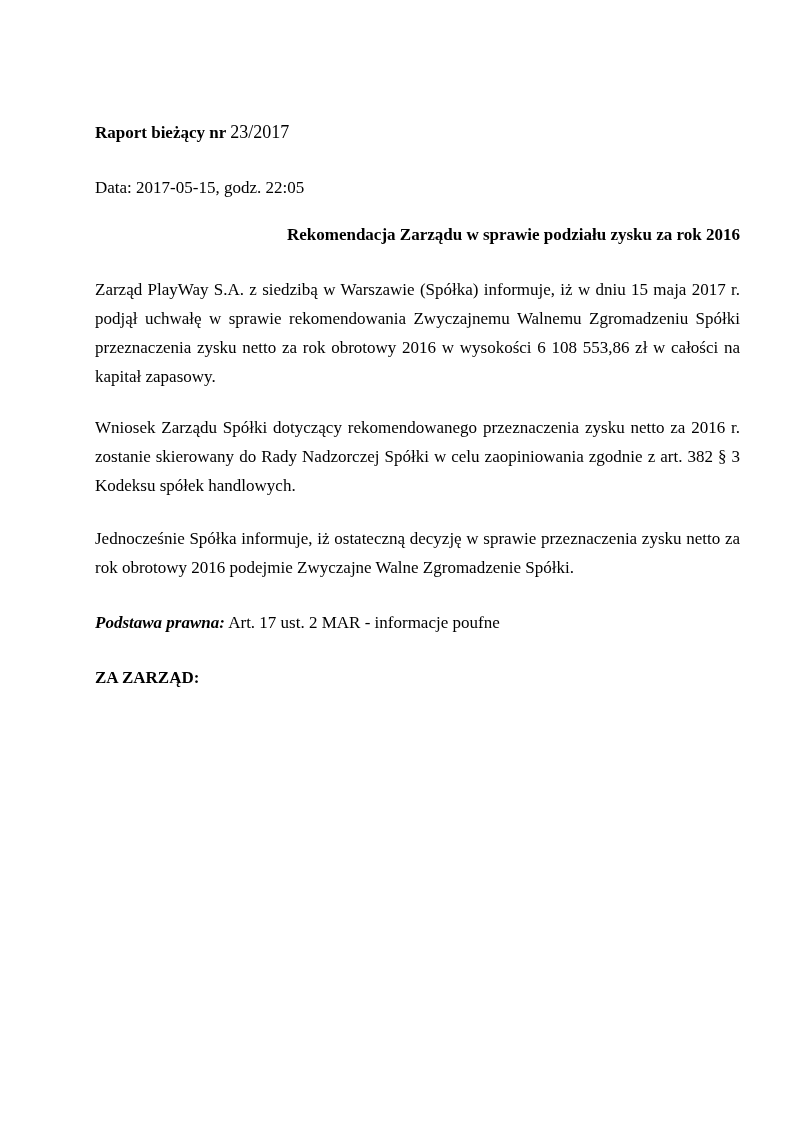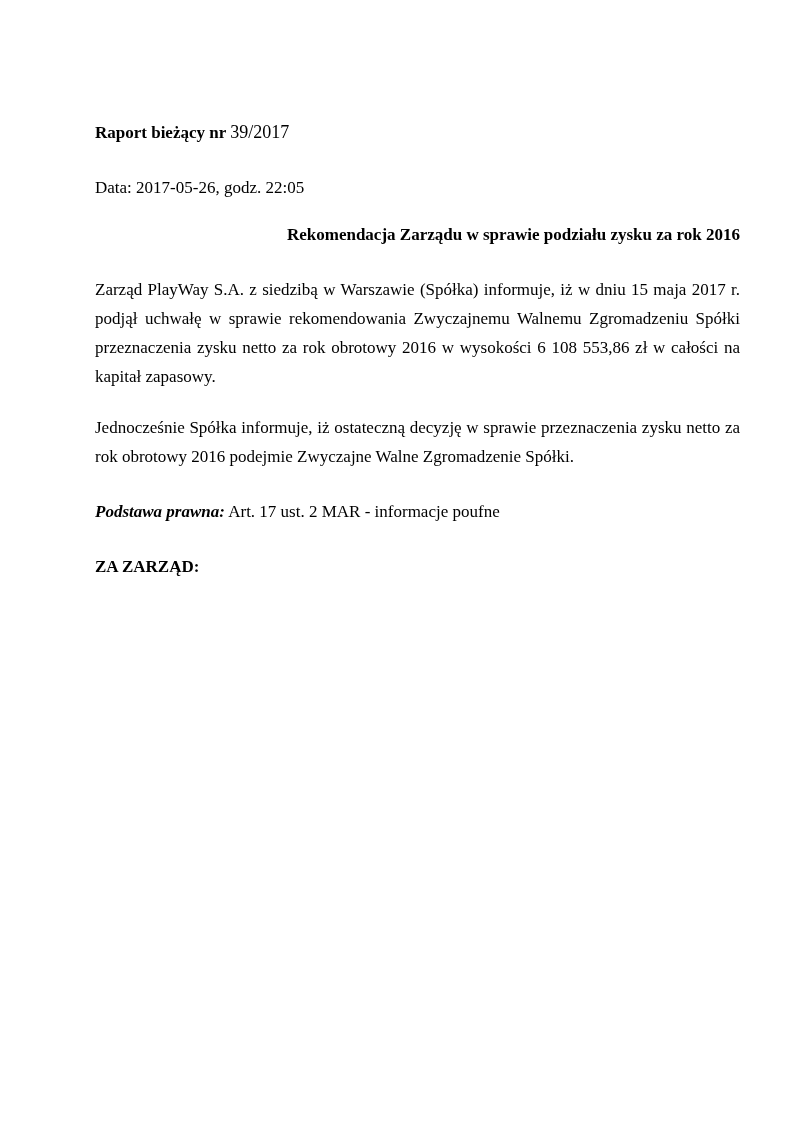--- a/index.html
+++ b/index.html
@@ -63,29 +63,30 @@
   }
 </style>
 </head>
 <body>
 
 <div class="page">
   <div class="content">
 
     <div class="report-title">
       <span>Raport bieżący nr</span>
-      <span class="report-number">39/2017</span>
+      <span class="report-number">23/2017</span>
     </div>
 
-    <div class="date-line">Data: 2017-05-26, godz. 22:05</div>
+    <div class="date-line">Data: 2017-05-15, godz. 22:05</div>
 
     <div class="subject-heading">Rekomendacja Zarządu w sprawie podziału zysku za rok 2016</div>
 
     <p class="body-paragraph mb22">Zarząd PlayWay S.A. z siedzibą w Warszawie (Spółka) informuje, iż w dniu 15 maja 2017 r. podjął uchwałę w sprawie rekomendowania Zwyczajnemu Walnemu Zgromadzeniu Spółki przeznaczenia zysku netto za rok obrotowy 2016 w wysokości 6 108 553,86 zł w całości na kapitał zapasowy.</p>
 
+    <p class="body-paragraph mb24">Wniosek Zarządu Spółki dotyczący rekomendowanego przeznaczenia zysku netto za 2016 r. zostanie skierowany do Rady Nadzorczej Spółki w celu zaopiniowania zgodnie z art. 382 § 3 Kodeksu spółek handlowych.</p>
 
     <p class="body-paragraph mb26">Jednocześnie Spółka informuje, iż ostateczną decyzję w sprawie przeznaczenia zysku netto za rok obrotowy 2016 podejmie Zwyczajne Walne Zgromadzenie Spółki.</p>
 
     <div class="legal-basis">
       <span class="legal-label">Podstawa prawna:</span><span> Art. 17 ust. 2 MAR - informacje poufne</span>
     </div>
 
     <div class="signature-block">
       <div class="signature-heading">ZA ZARZĄD:</div>
     </div>

